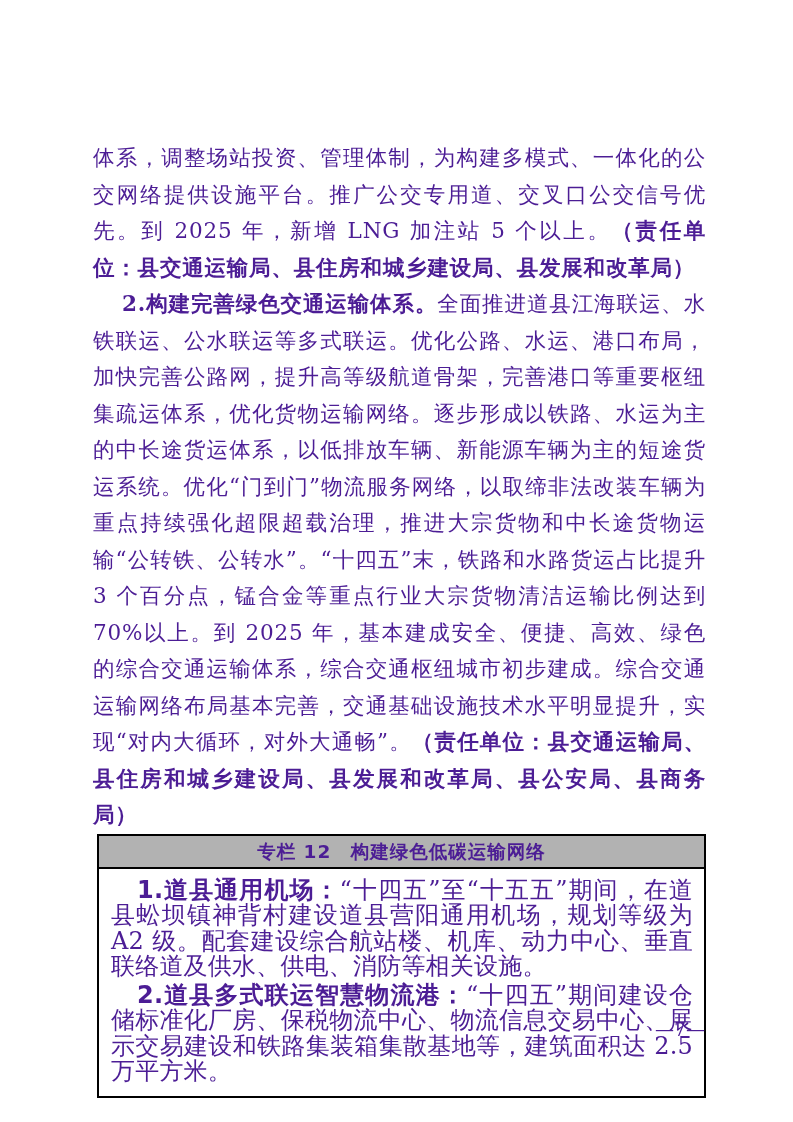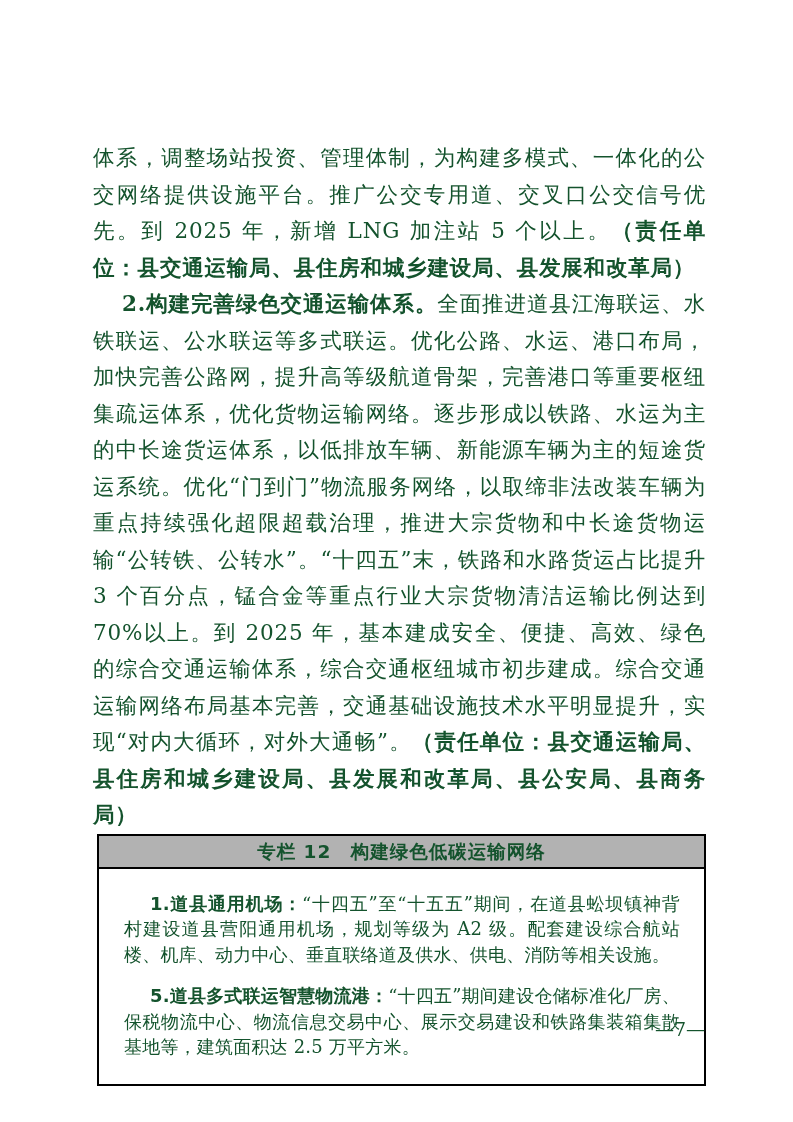--- a/index.html
+++ b/index.html
@@ -2,21 +2,21 @@
 <html><head>
 <meta charset="utf-8">
 <style>
   html, body { margin: 0; padding: 0; background: #e8e8e8; }
   .page {
     position: relative;
     width: 793px;
     height: 1122px;
     margin: 0 auto;
     background: #ffffff;
-    color: #14532d;
+    color: #4c1d95;
     font-family: "DejaVu Serif", serif;
     overflow: hidden;
   }
   .body-text {
     position: absolute;
     left: 93px;
     top: 140px;
     width: 613px;
   }
   .para {
@@ -42,22 +42,22 @@
     font-weight: 700;
     font-size: 18.5px;
     height: 31px;
     line-height: 31px;
     letter-spacing: 1px;
   }
   .feature-box-body {
     padding: 6px 8px 8px 9px;
   }
   .feature-box-body .box-para {
-    margin: 16px;
-    font-size: 18px;
+    margin: 3px;
+    font-size: 24px;
     line-height: 25.5px;
     text-align: justify;
     text-indent: 26px;
     letter-spacing: 0.2px;
     font-family: "DejaVu Serif", serif;
   }
   .box-lead {
     font-weight: 700;
     font-family: "DejaVu Sans", sans-serif;
   }
@@ -77,20 +77,20 @@
   <div class="body-text">
 
     <p class="para"><span>体系，调整场站投资、管理体制，为构建多模式、一体化的公交网络提供设施平台。推广公交专用道、交叉口公交信号优先。到 2025 年，新增 LNG 加注站 5 个以上。</span><span class="bold">（责任单位：县交通运输局、县住房和城乡建设局、县发展和改革局）</span></p>
 
     <p class="para indent"><span class="bold">2.构建完善绿色交通运输体系。</span><span>全面推进道县江海联运、水铁联运、公水联运等多式联运。优化公路、水运、港口布局，加快完善公路网，提升高等级航道骨架，完善港口等重要枢纽集疏运体系，优化货物运输网络。逐步形成以铁路、水运为主的中长途货运体系，以低排放车辆、新能源车辆为主的短途货运系统。优化“门到门”物流服务网络，以取缔非法改装车辆为重点持续强化超限超载治理，推进大宗货物和中长途货物运输“公转铁、公转水”。“十四五”末，铁路和水路货运占比提升 3 个百分点，锰合金等重点行业大宗货物清洁运输比例达到 70%以上。到 2025 年，基本建成安全、便捷、高效、绿色的综合交通运输体系，综合交通枢纽城市初步建成。综合交通运输网络布局基本完善，交通基础设施技术水平明显提升，实现“对内大循环，对外大通畅”。</span><span class="bold">（责任单位：县交通运输局、县住房和城乡建设局、县发展和改革局、县公安局、县商务局）</span></p>
 
     <div class="feature-box">
       <div class="feature-box-header">专栏 12　构建绿色低碳运输网络</div>
       <div class="feature-box-body">
         <p class="box-para"><span class="box-lead">1.道县通用机场：</span><span>“十四五”至“十五五”期间，在道县蚣坝镇神背村建设道县营阳通用机场，规划等级为 A2 级。配套建设综合航站楼、机库、动力中心、垂直联络道及供水、供电、消防等相关设施。</span></p>
-        <p class="box-para"><span class="box-lead">5.道县多式联运智慧物流港：</span><span>“十四五”期间建设仓储标准化厂房、保税物流中心、物流信息交易中心、展示交易建设和铁路集装箱集散基地等，建筑面积达 2.5 万平方米。</span></p>
+        <p class="box-para"><span class="box-lead">2.道县多式联运智慧物流港：</span><span>“十四五”期间建设仓储标准化厂房、保税物流中心、物流信息交易中心、展示交易建设和铁路集装箱集散基地等，建筑面积达 2.5 万平方米。</span></p>
       </div>
     </div>
 
   </div>
 
   <div class="page-number">—7—</div>
 </div>
 
 </body></html>

